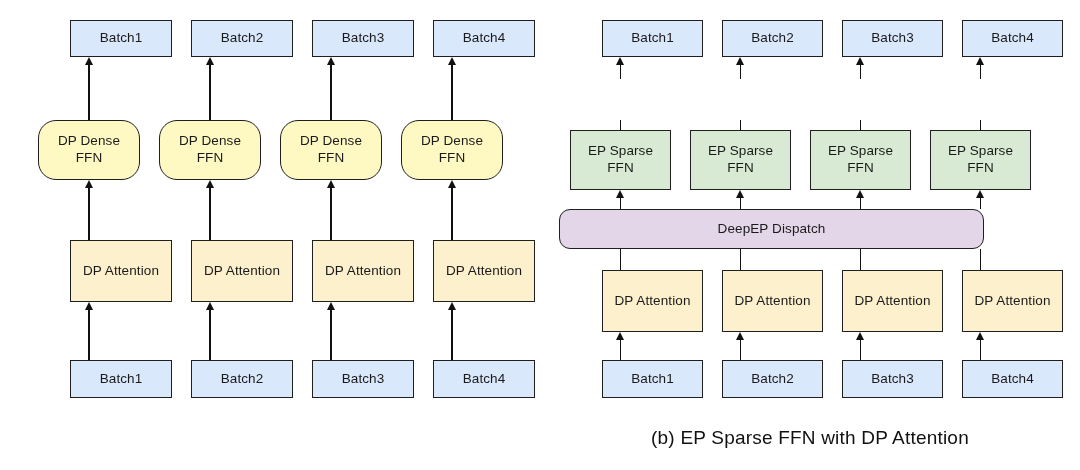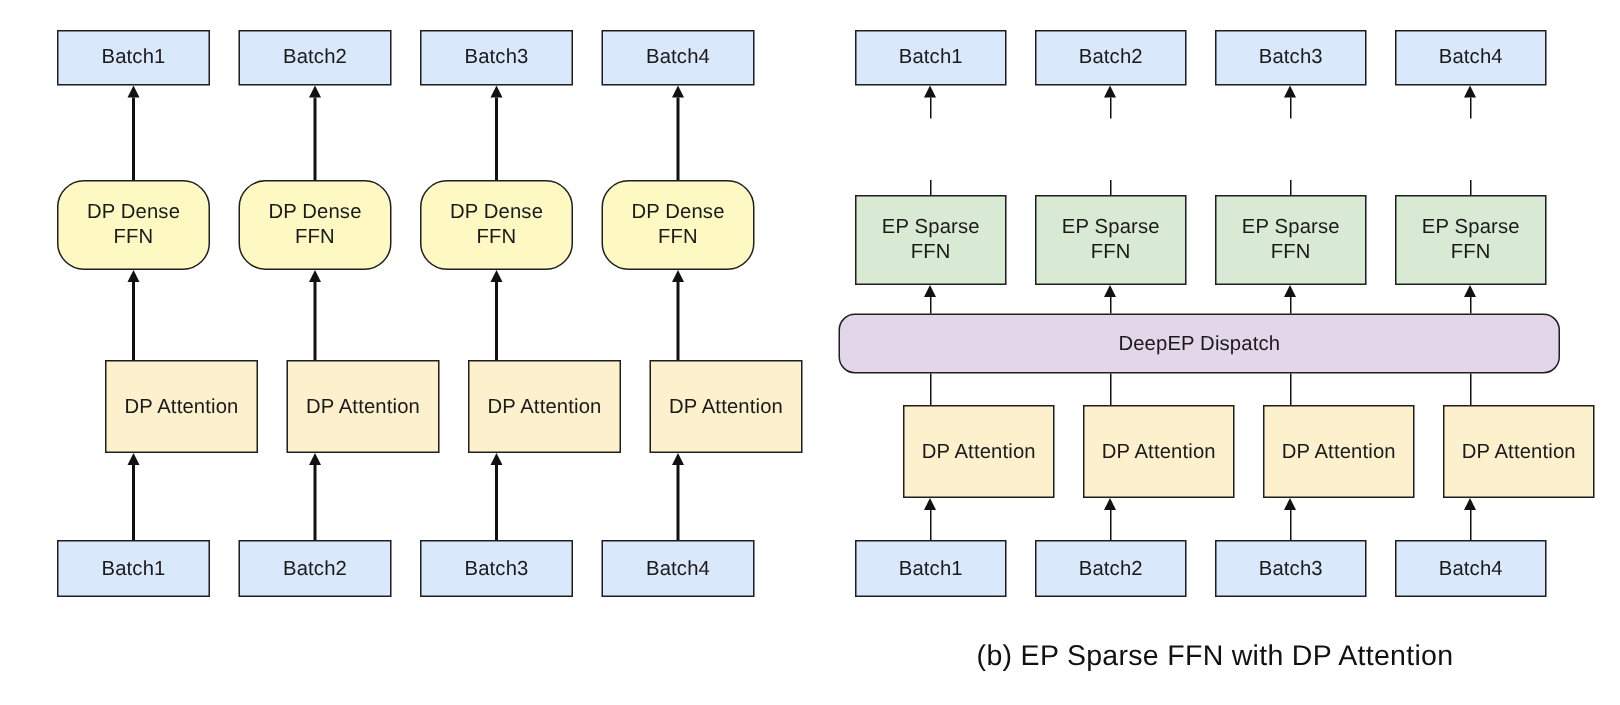--- a/index.html
+++ b/index.html
@@ -29,21 +29,21 @@
     border: 1.4px solid #1f1f1f;
     display: flex;
     align-items: center;
     justify-content: center;
     text-align: center;
     font-size: 13.5px;
     line-height: 1.25;
     color: #1a1a1a;
     letter-spacing: 0.1px;
   }
-  .node.blue   { background: #dae8fc; }
+  .node.blue   { background: #dae8fc; margin-left: 32px; }
   .node.orange { background: #fef9c3; border-radius: 18px; }
   .node.yellow { background: #fdf0cd; margin-left: 32px; }
   .node.green  { background: #d8ead4; }
   .node.purple { background: #e3d6e9; border-radius: 11px; }
 
   .node .lbl { display: block; }
 
   
   .edge {
     position: absolute;
@@ -224,21 +224,21 @@
 
   <div class="edge" style="left:79.8px; top:198px; height:11px;"></div>
   <div class="arrowhead" style="left:76px; top:190px;"></div>
   <div class="edge" style="left:199.8px; top:198px; height:11px;"></div>
   <div class="arrowhead" style="left:196px; top:190px;"></div>
   <div class="edge" style="left:319.8px; top:198px; height:11px;"></div>
   <div class="arrowhead" style="left:316px; top:190px;"></div>
   <div class="edge" style="left:439.8px; top:198px; height:11px;"></div>
   <div class="arrowhead" style="left:436px; top:190px;"></div>
 
-  <div class="node purple" style="left:19px; top:209px; width:481px; height:40px;">
+  <div class="node purple" style="left:19px; top:209px; width:425px; height:40px;">
     <span class="lbl">DeepEP Dispatch</span>
   </div>
 
   <div class="edge" style="left:79.8px; top:249px; height:21px;"></div>
   <div class="edge" style="left:199.8px; top:249px; height:21px;"></div>
   <div class="edge" style="left:319.8px; top:249px; height:21px;"></div>
   <div class="edge" style="left:439.8px; top:249px; height:21px;"></div>
 
   <div class="node yellow" style="left:30px; top:270px; width:101px; height:62px;">
     <span class="lbl">DP Attention</span>

